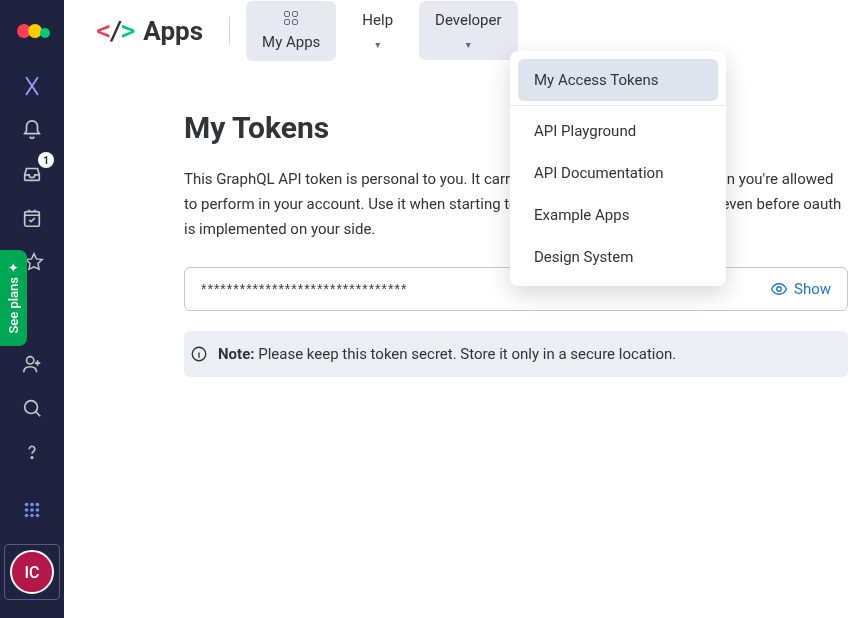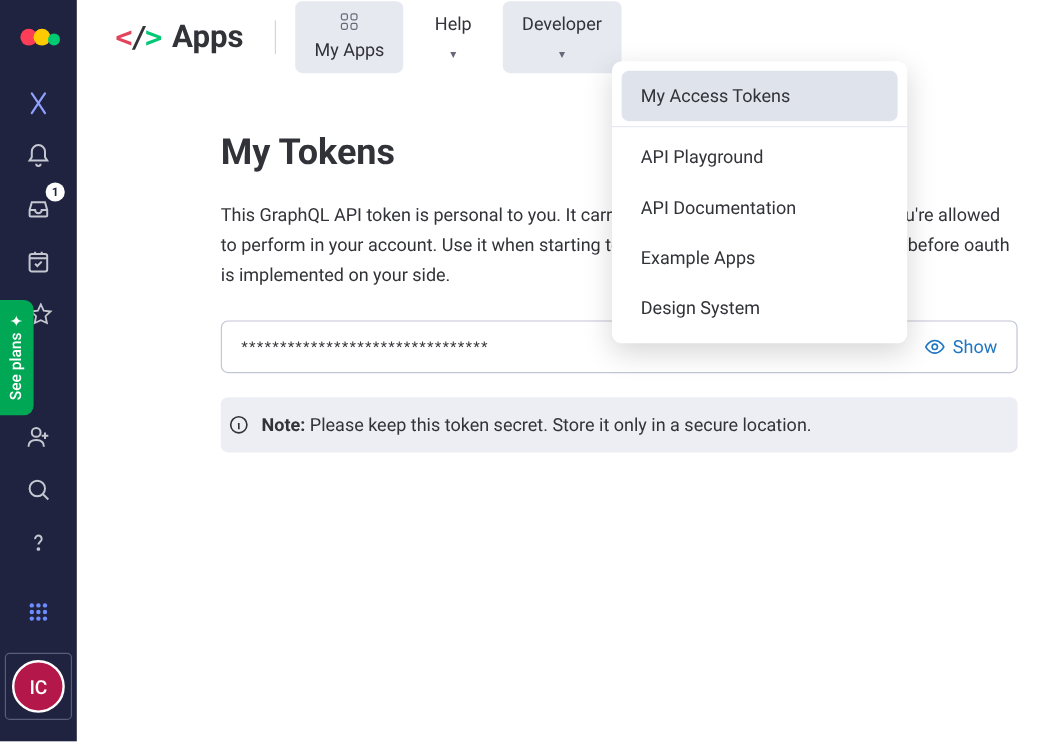--- a/index.html
+++ b/index.html
@@ -176,21 +176,21 @@
     grid-template-rows: 6px 6px;
     gap: 2px;
   }
   .grid-icon span { border: 1.5px solid #676879; border-radius: 2px; }
 
   
   .dropdown {
     position: absolute;
     top: 51px;
     left: 446px;
-    width: 246px;
+    width: 216px;
     background: #fff;
     border-radius: 8px;
     box-shadow: 0 8px 24px rgba(0,0,0,0.16);
     padding: 8px;
     z-index: 100;
   }
   .dropdown-item {
     padding: 12px 16px;
     border-radius: 6px;
     font-size: 15px;

